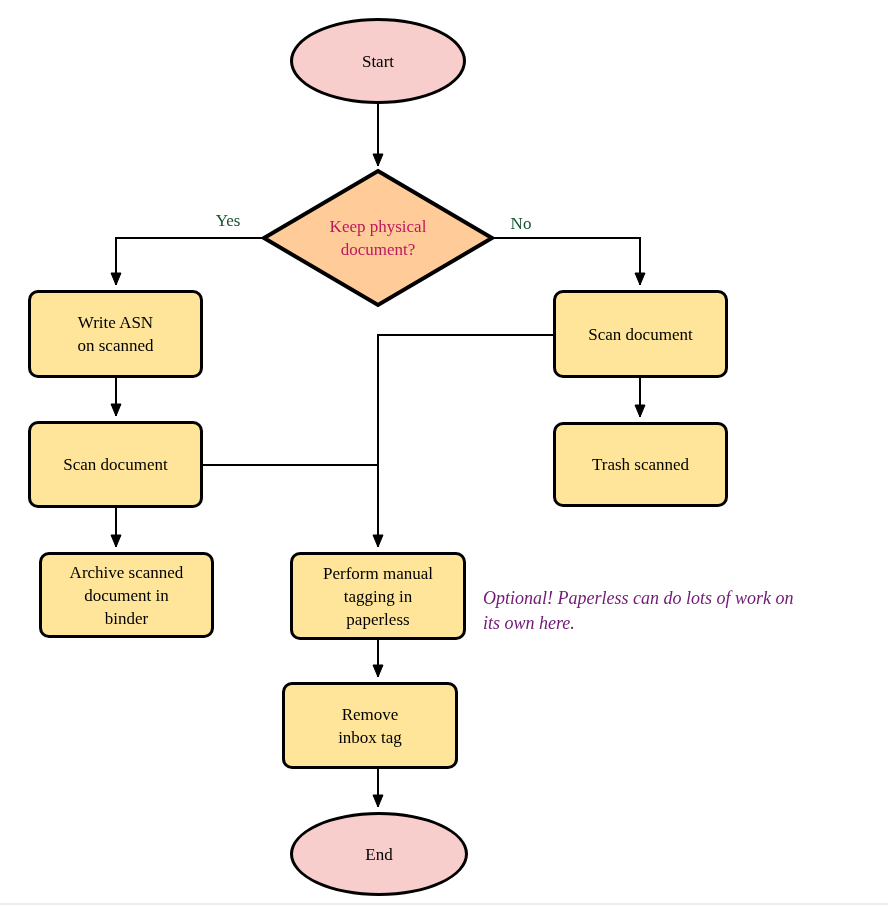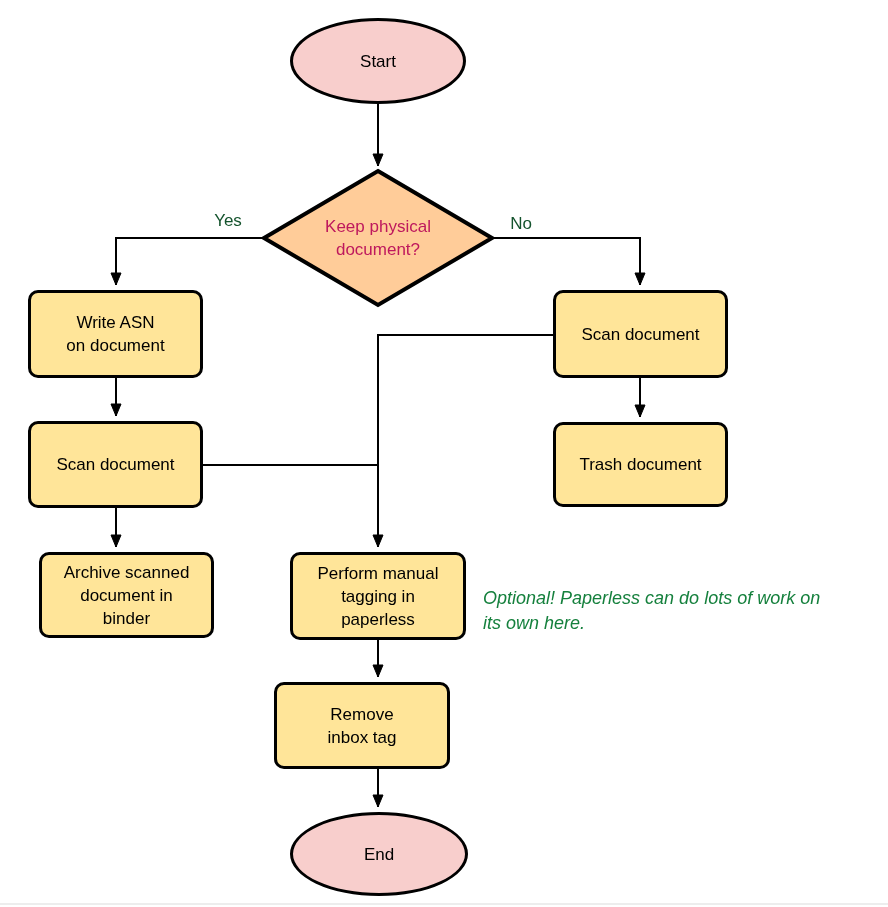--- a/index.html
+++ b/index.html
@@ -11,20 +11,21 @@
   }
   * { margin: 0; padding: 0; box-sizing: border-box; }
   html, body { background: var(--background); }
   body { font-family: "Liberation Sans", sans-serif; }
   #canvas {
     position: relative;
     width: 888px;
     height: 907px;
     background: var(--background);
     overflow: hidden;
+    font-family: Liberation Serif, serif;
   }
   #edges {
     position: absolute;
     left: 0; top: 0;
     width: 888px; height: 907px;
   }
   .edge {
     fill: none;
     stroke: var(--stroke);
     stroke-width: 2;
@@ -57,21 +58,21 @@
     border-radius: 50%;
   }
   #node-start        { left: 290px; top: 18px;  width: 176px; height: 86px; }
   #node-end          { left: 290px; top: 812px; width: 178px; height: 84px; }
   #node-write-asn    { left: 28px;  top: 290px; width: 175px; height: 88px; }
   #node-scan-left    { left: 28px;  top: 421px; width: 175px; height: 87px; }
   #node-archive      { left: 28px;  top: 552px; width: 175px; height: 86px; margin-left: 11px; }
   #node-scan-right   { left: 553px; top: 290px; width: 175px; height: 88px; }
   #node-trash        { left: 553px; top: 422px; width: 175px; height: 85px; }
   #node-tagging      { left: 290px; top: 552px; width: 176px; height: 88px; }
-  #node-remove-inbox { left: 274px; top: 682px; width: 176px; height: 87px; }
+  #node-remove-inbox { left: 282px; top: 682px; width: 176px; height: 87px; }
   #decision-label {
     position: absolute;
     left: 283px; top: 215px;
     width: 190px;
     text-align: center;
     white-space: pre-line;
     font-size: 17px;
     line-height: 23px;
     color: #be185d;
   }
@@ -85,21 +86,21 @@
   #edge-label-yes { left: 204px; top: 211px; }
   #edge-label-no  { left: 497px; top: 214px; }
   #annotation {
     position: absolute;
     left: 483px; top: 586px;
     width: 400px;
     font-size: 18px;
     font-style: italic;
     line-height: 25px;
     white-space: pre-line;
-    color: #15803d;
+    color: #701a75;
   }
   #bottom-hairline {
     position: absolute;
     left: 0; top: 903px;
     width: 888px; height: 2px;
     background: #ededed;
   }
 </style>
 </head>
 <body>
@@ -136,27 +137,27 @@
     <polygon class="diamond-shape" points="378,171 492,238 378,305 264,238"></polygon>
   </svg>
 
   <div class="node terminal" id="node-start">Start</div>
   <div class="node terminal" id="node-end">End</div>
 
   <div id="decision-label">Keep physical
 document?</div>
 
   <div class="node process" id="node-write-asn">Write ASN
-on document</div>
+on scanned</div>
   <div class="node process" id="node-scan-left">Scan document</div>
   <div class="node process" id="node-archive">Archive scanned
 document in
 binder</div>
   <div class="node process" id="node-scan-right">Scan document</div>
-  <div class="node process" id="node-trash">Trash document</div>
+  <div class="node process" id="node-trash">Trash scanned</div>
   <div class="node process" id="node-tagging">Perform manual
 tagging in
 paperless</div>
   <div class="node process" id="node-remove-inbox">Remove
 inbox tag</div>
 
   <div class="edge-label" id="edge-label-yes">Yes</div>
   <div class="edge-label" id="edge-label-no">No</div>
 
   <div id="annotation">Optional! Paperless can do lots of work on

